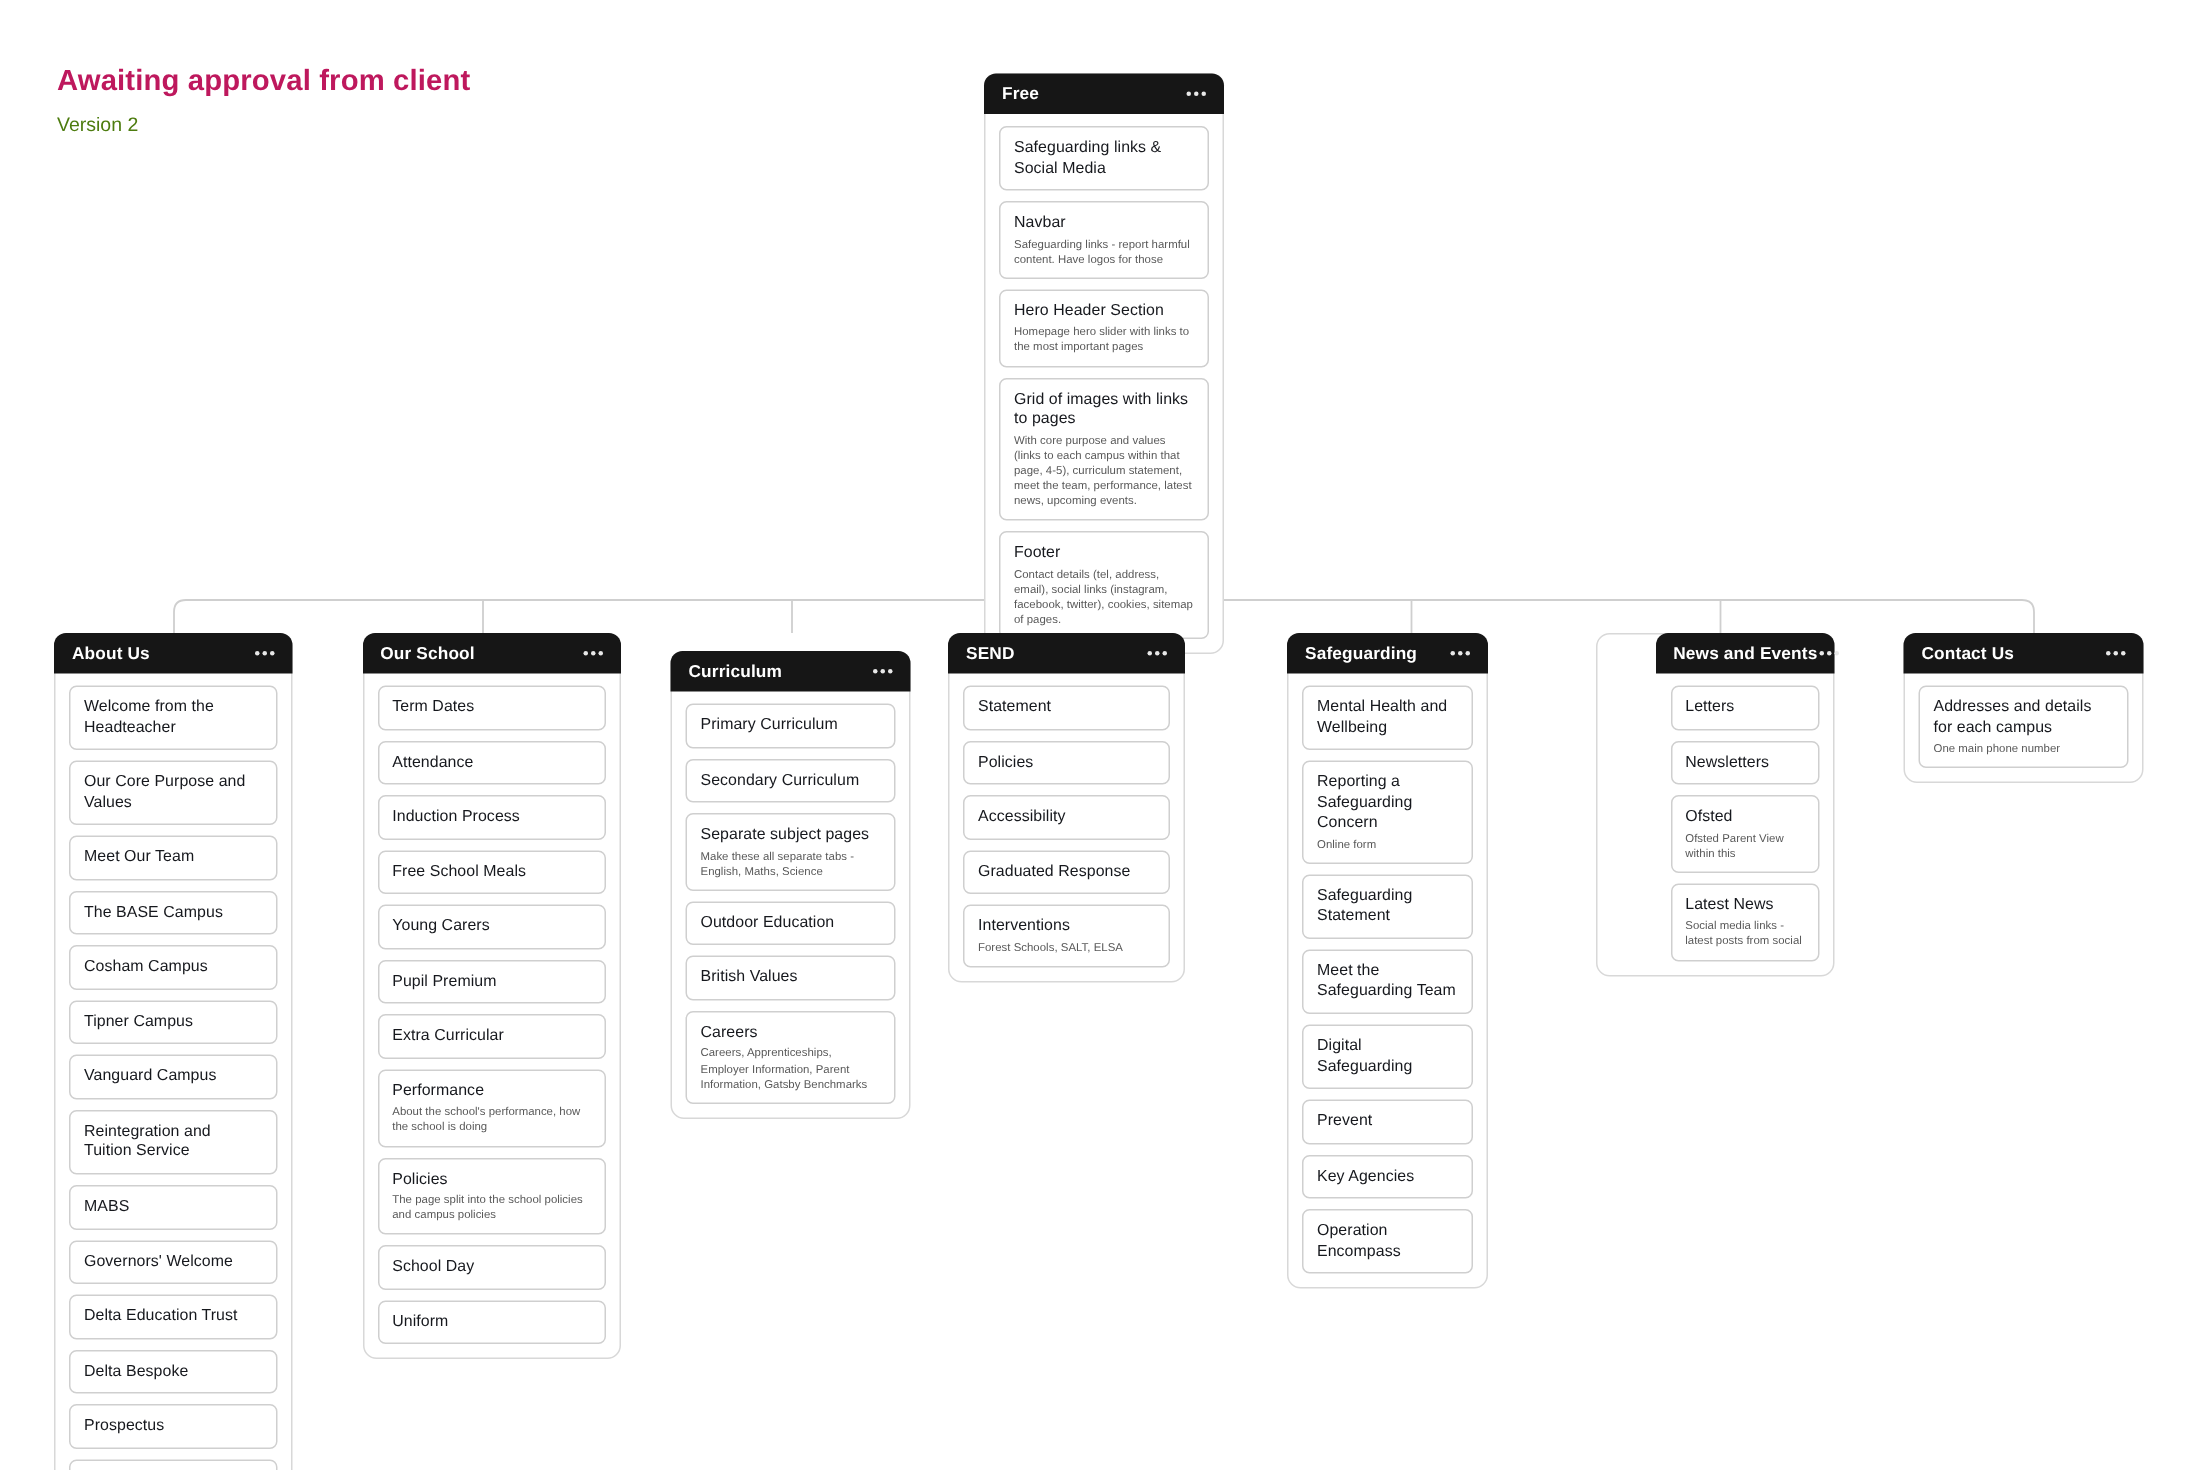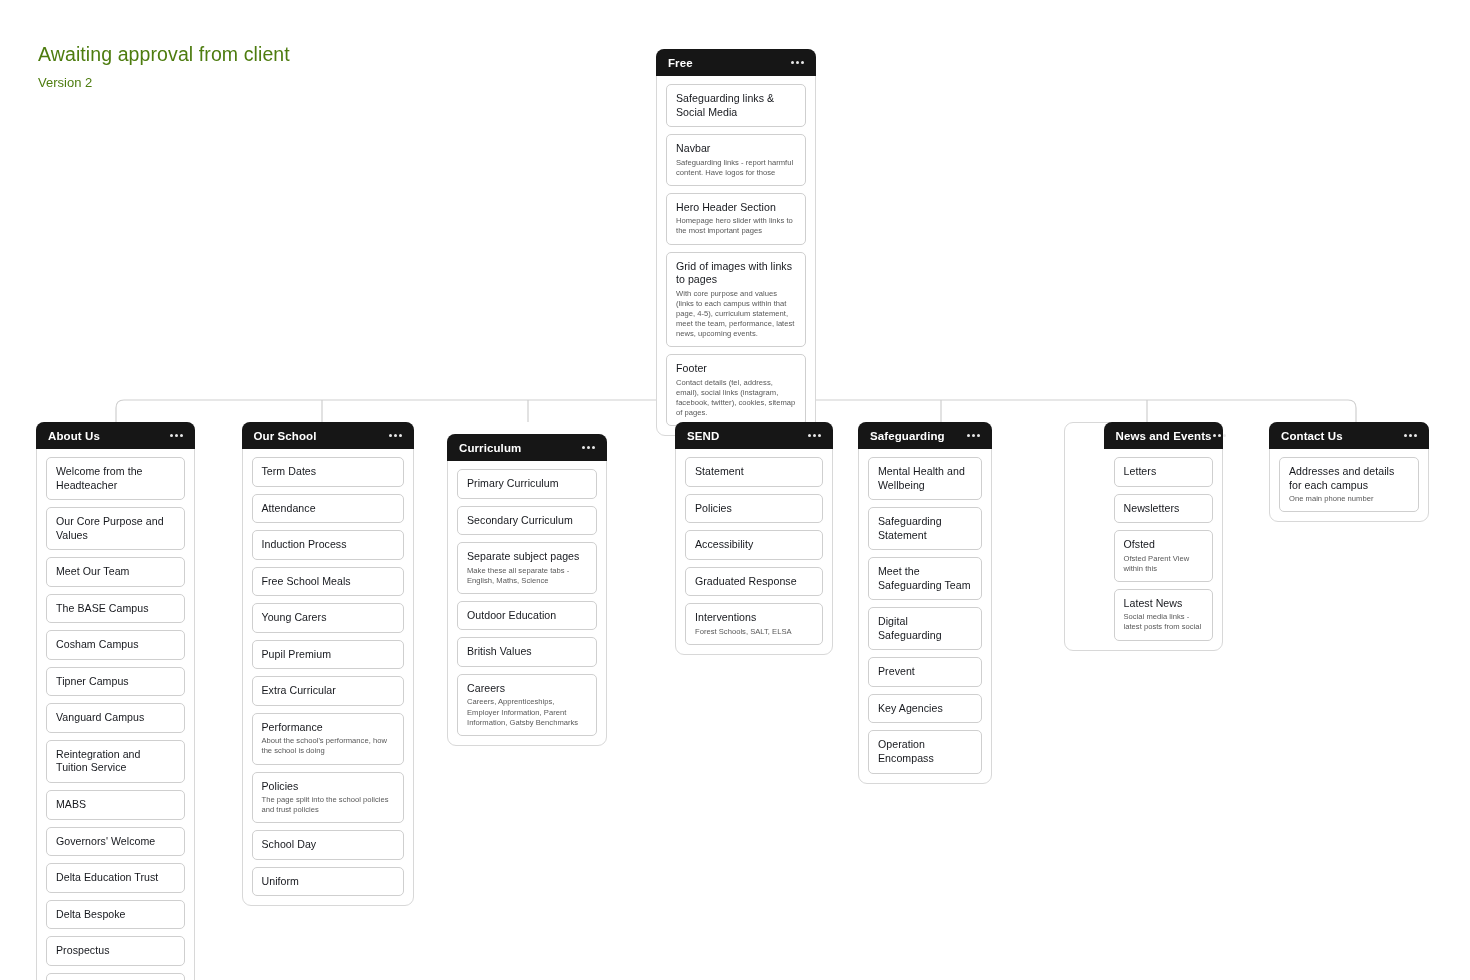--- a/index.html
+++ b/index.html
@@ -18,22 +18,22 @@
   }
 
   
   #title-block {
     position: absolute;
     left: 38px;
     top: 42px;
   }
   #title-block .main-title {
     font-size: 19.5px;
-    font-weight: 400;
-    color: #4d7c0f;
+    font-weight: 700;
+    color: #be185d;
     letter-spacing: 0.1px;
     line-height: 1.25;
   }
   #title-block .sub-title {
     margin-top: 9px;
     font-size: 13px;
     font-weight: 400;
     color: #4d7c0f;
   }
 
@@ -257,21 +257,21 @@
           </div>
           <div class="node">
             <div class="node-label">Extra Curricular</div>
           </div>
           <div class="node">
             <div class="node-label">Performance</div>
             <div class="node-desc">About the school's performance, how the school is doing</div>
           </div>
           <div class="node">
             <div class="node-label">Policies</div>
-            <div class="node-desc">The page split into the school policies and trust policies</div>
+            <div class="node-desc">The page split into the school policies and campus policies</div>
           </div>
           <div class="node">
             <div class="node-label">School Day</div>
           </div>
           <div class="node">
             <div class="node-label">Uniform</div>
           </div>
         </div>
       </div>
       <div class="card" style="left: 447px; top: 434px; width: 160px;">
@@ -299,21 +299,21 @@
           </div>
           <div class="node">
             <div class="node-label">British Values</div>
           </div>
           <div class="node">
             <div class="node-label">Careers</div>
             <div class="node-desc">Careers, Apprenticeships, Employer Information, Parent Information, Gatsby Benchmarks</div>
           </div>
         </div>
       </div>
-      <div class="card" style="left: 675px; top: 422px; width: 158px;">
+      <div class="card" style="left: 632px; top: 422px; width: 158px;">
         <div class="card-header">
           <span class="card-title">SEND</span>
           <span class="dots-icon">
             <i></i>
             <i></i>
             <i></i>
           </span>
         </div>
         <div class="card-body">
           <div class="node">
@@ -341,20 +341,24 @@
             <i></i>
             <i></i>
             <i></i>
           </span>
         </div>
         <div class="card-body">
           <div class="node">
             <div class="node-label">Mental Health and Wellbeing</div>
           </div>
           <div class="node">
+            <div class="node-label">Reporting a Safeguarding Concern</div>
+            <div class="node-desc">Online form</div>
+          </div>
+          <div class="node">
             <div class="node-label">Safeguarding Statement</div>
           </div>
           <div class="node">
             <div class="node-label">Meet the Safeguarding Team</div>
           </div>
           <div class="node">
             <div class="node-label">Digital Safeguarding</div>
           </div>
           <div class="node">
             <div class="node-label">Prevent</div>

